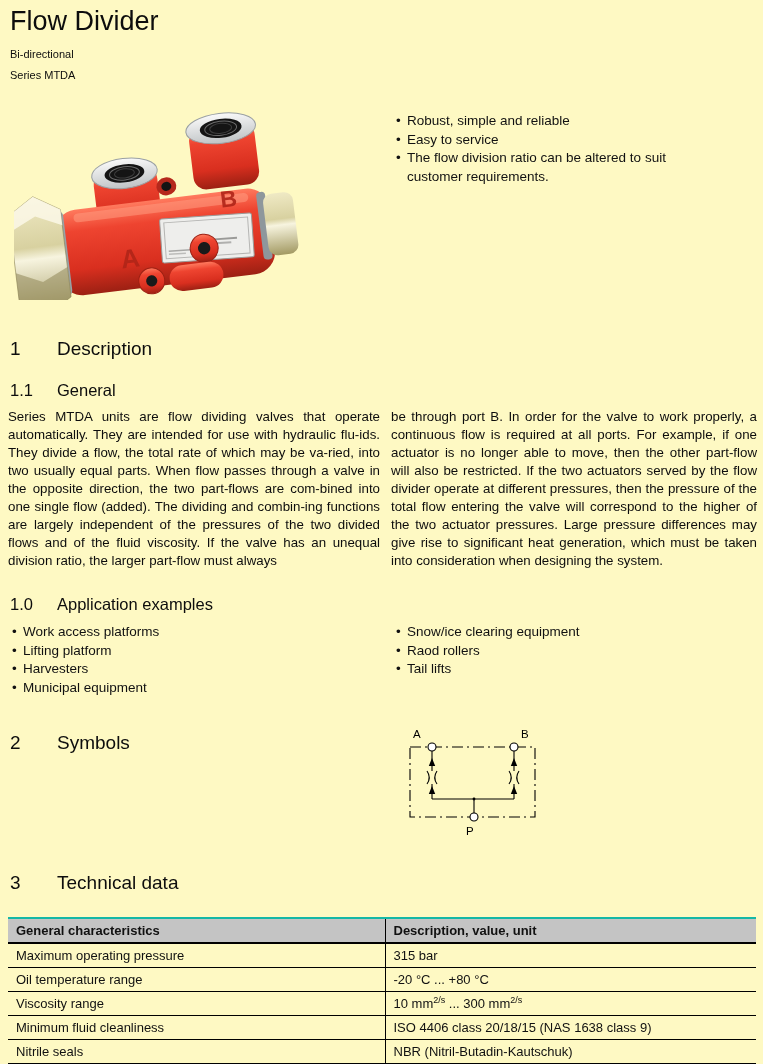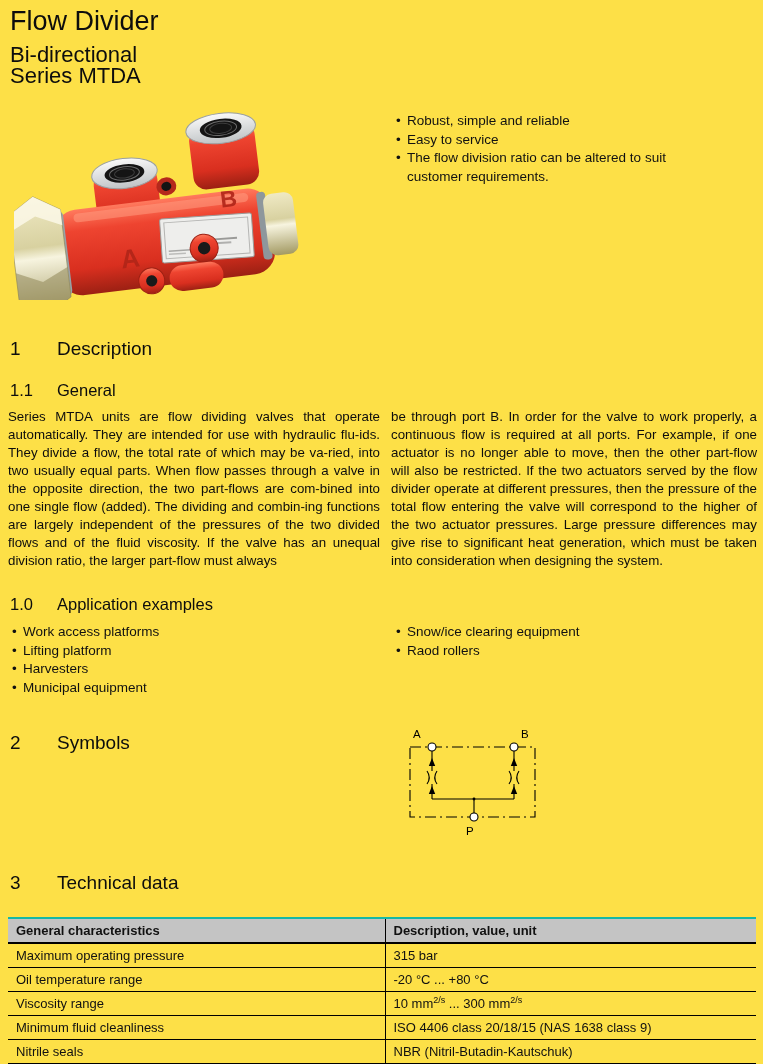--- a/index.html
+++ b/index.html
@@ -1,22 +1,22 @@
 <!DOCTYPE html>
 <html><head>
 <meta charset="utf-8">
 <style>
   html,body{margin:0;padding:0;background:#ffffff;}
   body{font-family:"Liberation Sans", sans-serif;color:#111;}
-  .page{position:relative;width:763px;height:1064px;background:#fde047;overflow:hidden;}
+  .page{position:relative;width:763px;height:1064px;background:#fef9c3;overflow:hidden;}
 
   .abs{position:absolute;}
 
   .title{font-size:27px;font-weight:400;color:#0d0d0d;}
-  .subtitle{font-size:22px;line-height:21px;color:#0d0d0d;}
+  .subtitle{font-size:11px;line-height:21px;color:#0d0d0d;}
 
   .h2{font-size:19px;color:#0d0d0d;}
   .h3{font-size:16.5px;color:#0d0d0d;}
   .h2 .num,.h3 .num{display:inline-block;width:47px;}
 
   ul.dotlist{list-style:none;margin:0;padding:0;font-size:13.5px;line-height:18.6px;}
   ul.dotlist li{position:relative;padding-left:11px;}
   ul.dotlist li::before{content:"\2022";position:absolute;left:0;top:0;}
 
   .bodytext{font-size:13.3px;line-height:18px;text-align:justify;color:#0d0d0d;}
@@ -134,20 +134,21 @@
 
   <ul class="dotlist abs" style="left:12px;top:623px;width:340px;">
     <li>Work access platforms</li>
     <li>Lifting platform</li>
     <li>Harvesters</li>
     <li>Municipal equipment</li>
   </ul>
   <ul class="dotlist abs" style="left:396px;top:623px;width:340px;">
     <li>Snow/ice clearing equipment</li>
     <li>Raod rollers</li>
+    <li>Tail lifts</li>
   </ul>
 
   <div class="abs h2" style="left:10px;top:732px;">
     <span class="num">2</span><span>Symbols</span>
   </div>
 
   <svg class="abs" style="left:397px;top:714px;" width="186" height="126" viewBox="0 0 186 126">
     <g stroke="#000" stroke-width="1.1" fill="none">
       <rect x="13" y="33" width="125" height="70" stroke-dasharray="11 4 2 4"></rect>
 

